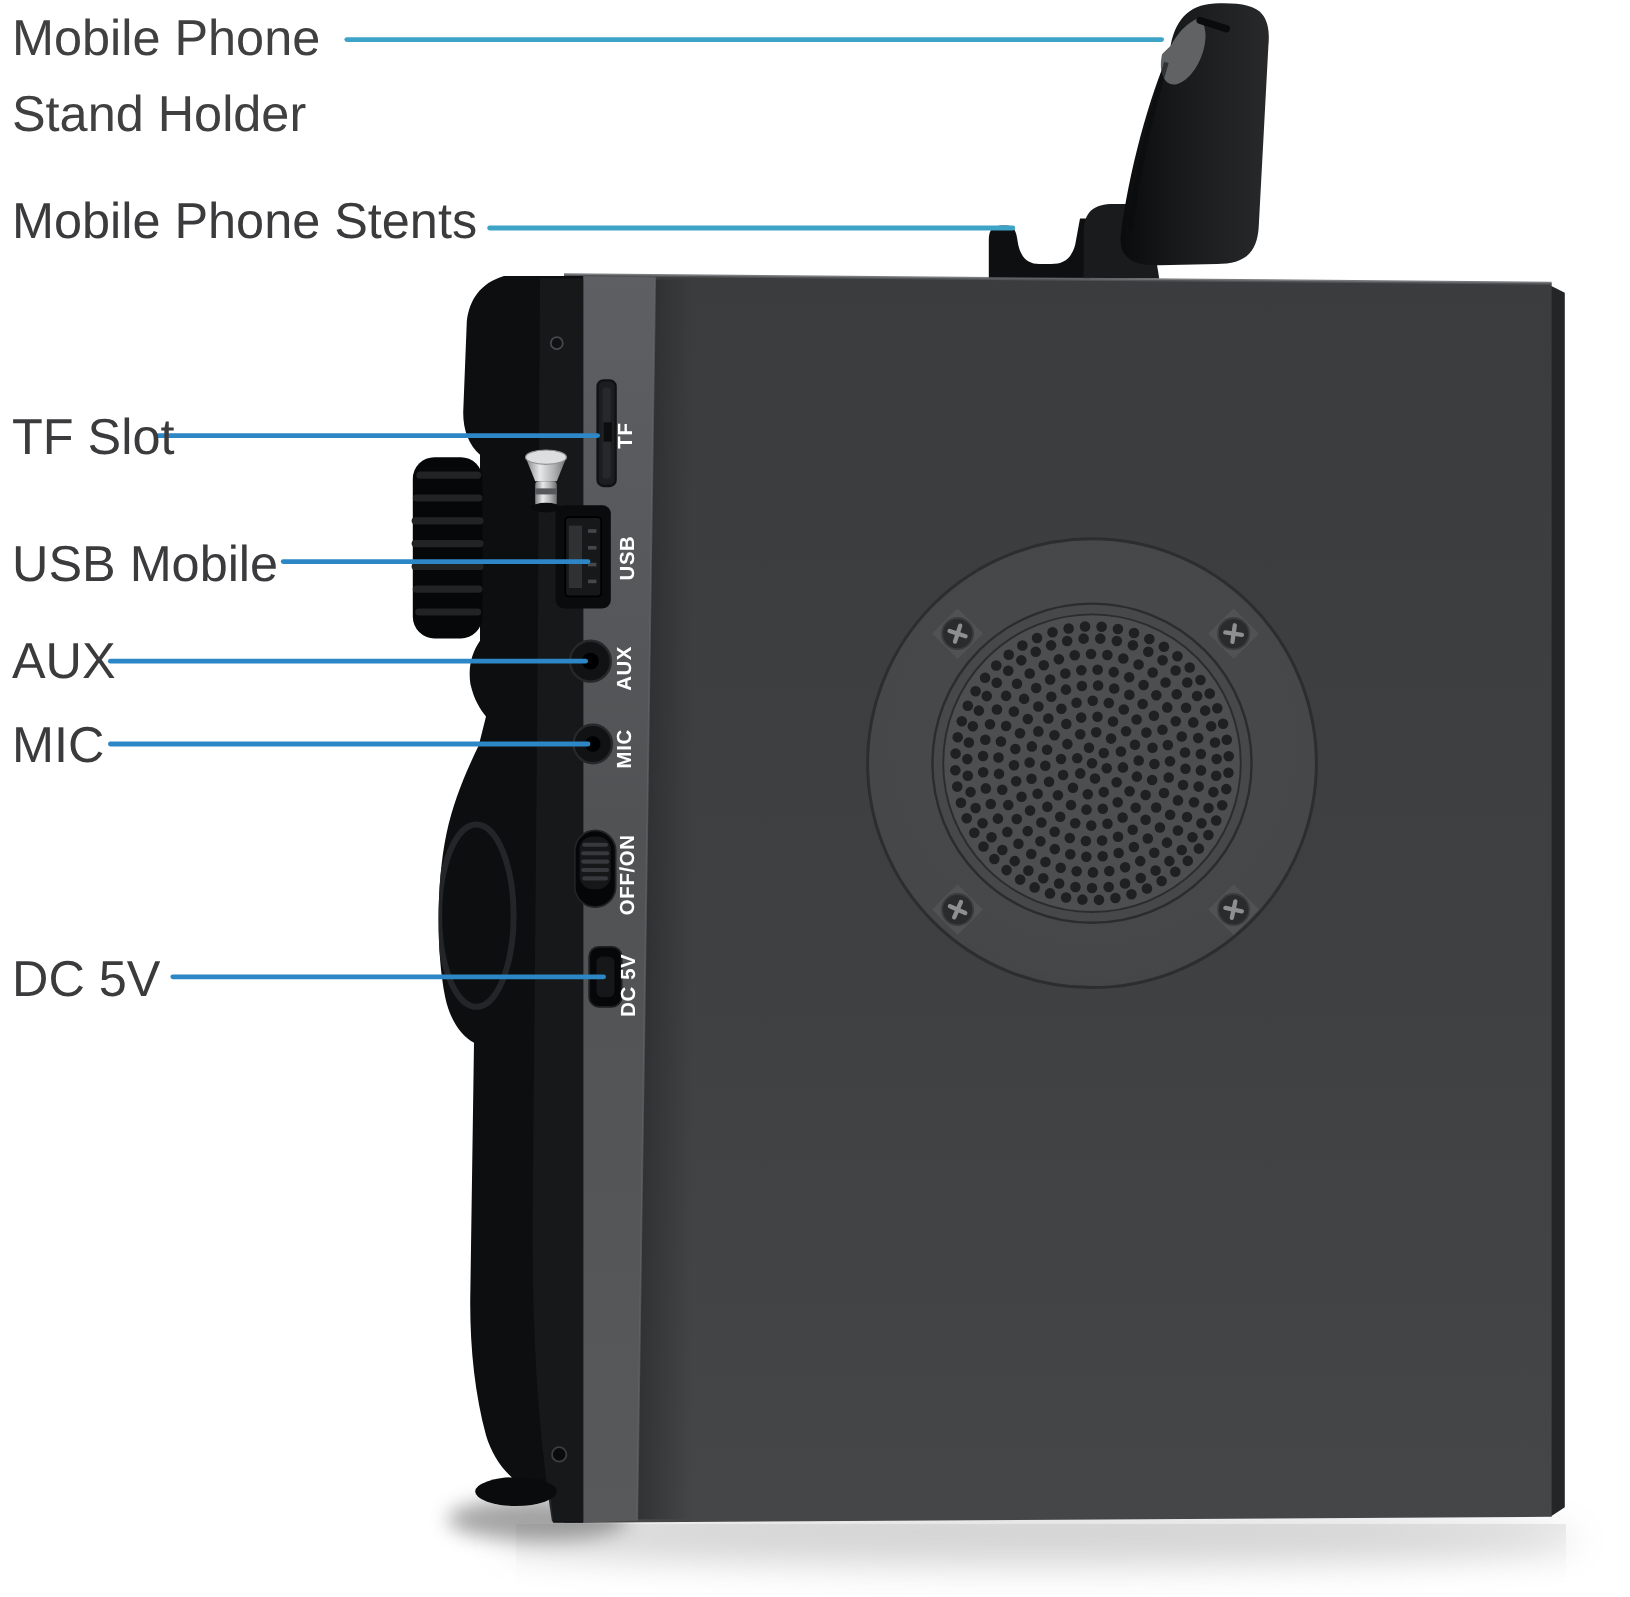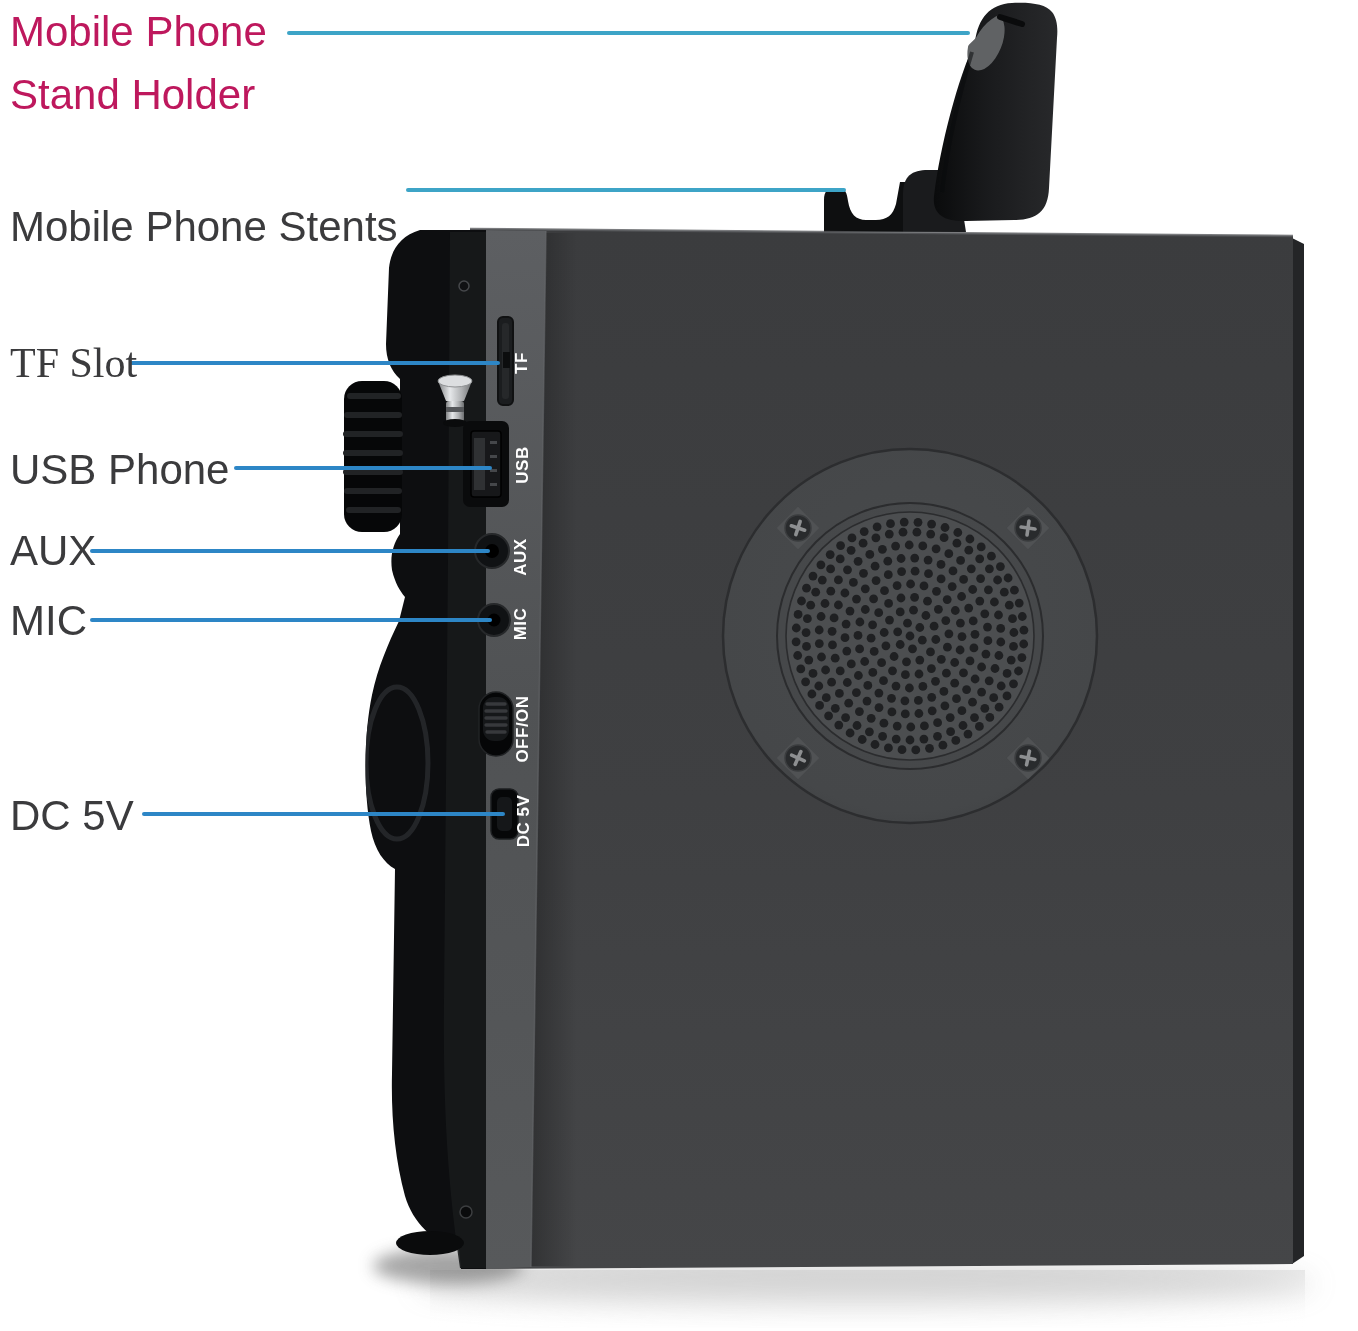--- a/index.html
+++ b/index.html
@@ -501,23 +501,23 @@
   </svg>
 
   <div class="leader" style="left: 287px; top: 31px; width: 683px; background: rgb(61, 164, 199);"></div>
   <div class="leader" style="left: 406px; top: 188px; width: 440px; background: rgb(61, 164, 199);"></div>
   <div class="leader" style="left: 130px; top: 361px; width: 370px; background: rgb(45, 134, 198);"></div>
   <div class="leader" style="left: 234px; top: 466px; width: 258px; background: rgb(45, 134, 198);"></div>
   <div class="leader" style="left: 90px; top: 549px; width: 400px; background: rgb(45, 134, 198);"></div>
   <div class="leader" style="left: 90px; top: 618px; width: 402px; background: rgb(45, 134, 198);"></div>
   <div class="leader" style="left: 142px; top: 812px; width: 363px; background: rgb(45, 134, 198);"></div>
 
-  <div class="callout" style="left: 10px; top: 8px; color: #be185d;">
+  <div class="callout" style="left: 10px; top: 8px; color: #404040;">
     <span style="display:block;">Mobile Phone</span>
     <span style="display:block;margin-top:16px;">Stand Holder</span>
   </div>
-  <div class="callout" style="left: 10px; top: 160px; color: rgb(59, 59, 61); margin-top: 43px;">Mobile Phone Stents</div>
-  <div class="callout" style="left: 10px; top: 340px; color: rgb(59, 59, 61); font-family: Liberation Serif, serif;">TF Slot</div>
-  <div class="callout" style="left: 10px; top: 446px; color: rgb(59, 59, 61);">USB Phone</div>
+  <div class="callout" style="left: 10px; top: 160px; color: rgb(59, 59, 61);">Mobile Phone Stents</div>
+  <div class="callout" style="left: 10px; top: 340px; color: rgb(59, 59, 61);">TF Slot</div>
+  <div class="callout" style="left: 10px; top: 446px; color: rgb(59, 59, 61);">USB Mobile</div>
   <div class="callout" style="left: 10px; top: 527px; color: rgb(59, 59, 61);">AUX</div>
   <div class="callout" style="left: 10px; top: 597px; color: rgb(59, 59, 61);">MIC</div>
   <div class="callout" style="left: 10px; top: 792px; color: rgb(59, 59, 61);">DC 5V</div>
 </div>
 
 </body></html>

